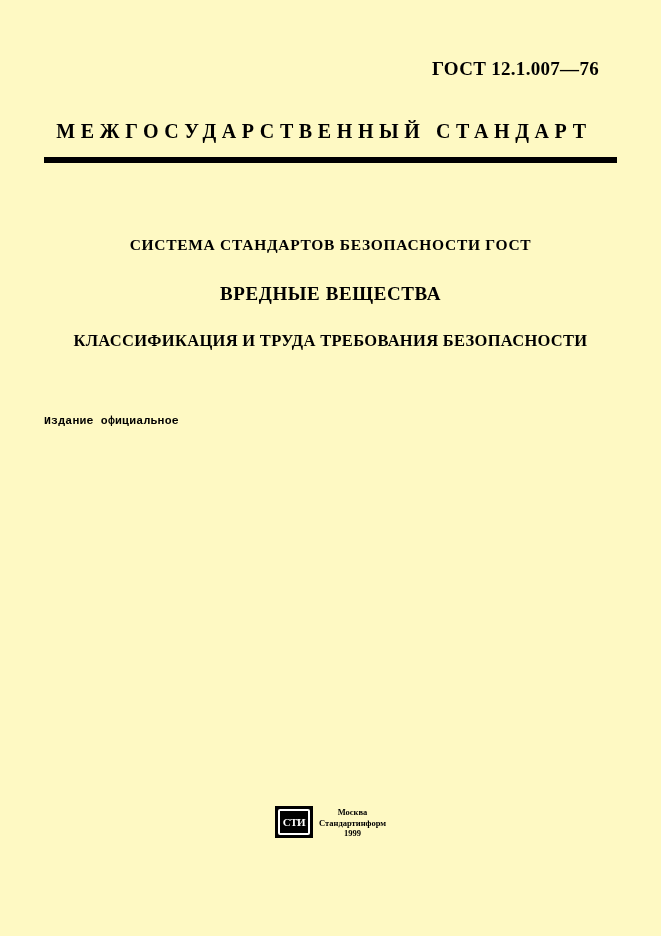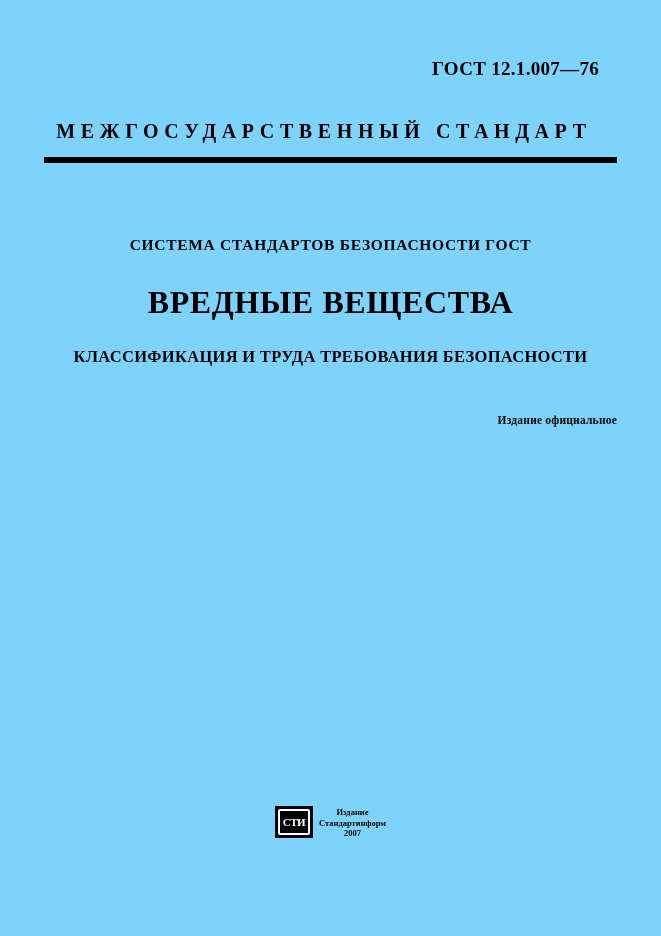--- a/index.html
+++ b/index.html
@@ -9,21 +9,21 @@
   }
   body {
     font-family: "Liberation Serif", serif;
     color: #000000;
   }
   .page {
     position: relative;
     width: 661px;
     height: 936px;
     margin: 0 auto;
-    background: #7dd3fc;
+    background: #fef9c3;
     overflow: hidden;
   }
 
   
   .std-number {
     position: absolute;
     top: 58px;
     right: 62px;
     font-family: "Liberation Serif", serif;
     font-size: 19px;
@@ -67,42 +67,42 @@
   .title-system {
     font-family: "Liberation Serif", serif;
     font-size: 15.5px;
     font-weight: bold;
     letter-spacing: 0.7px;
     line-height: 1.2;
   }
   .title-main {
     margin-top: 28px;
     font-family: "Liberation Serif", serif;
-    font-size: 32px;
+    font-size: 19px;
     font-weight: bold;
     letter-spacing: 0.6px;
     line-height: 1.2;
   }
   .title-sub {
     margin-top: 26px;
     font-family: "Liberation Serif", serif;
     font-size: 16.5px;
     font-weight: bold;
     letter-spacing: 0.3px;
     line-height: 1.2;
   }
 
   
   .official {
     position: absolute;
     top: 414px;
     left: 44px;
     width: 573px;
-    text-align: right;
-    font-family: Liberation Serif, serif;
+    text-align: left;
+    font-family: Liberation Mono, monospace;
     font-size: 11.5px;
     font-weight: bold;
     letter-spacing: 0.2px;
   }
 
   
   .publisher {
     position: absolute;
     top: 806px;
     left: 0;
@@ -176,20 +176,20 @@
 
   <div class="official">Издание официальное</div>
 
   <div class="publisher">
     <div class="publisher-inner">
       <div class="logo">
         <div class="logo-inner"></div>
         <div class="logo-glyph">СТИ</div>
       </div>
       <div class="publisher-text">
-        <div>Издание</div>
+        <div>Москва</div>
         <div>Стандартинформ</div>
-        <div>2007</div>
+        <div>1999</div>
       </div>
     </div>
   </div>
 
 </div>
 
 </body></html>

